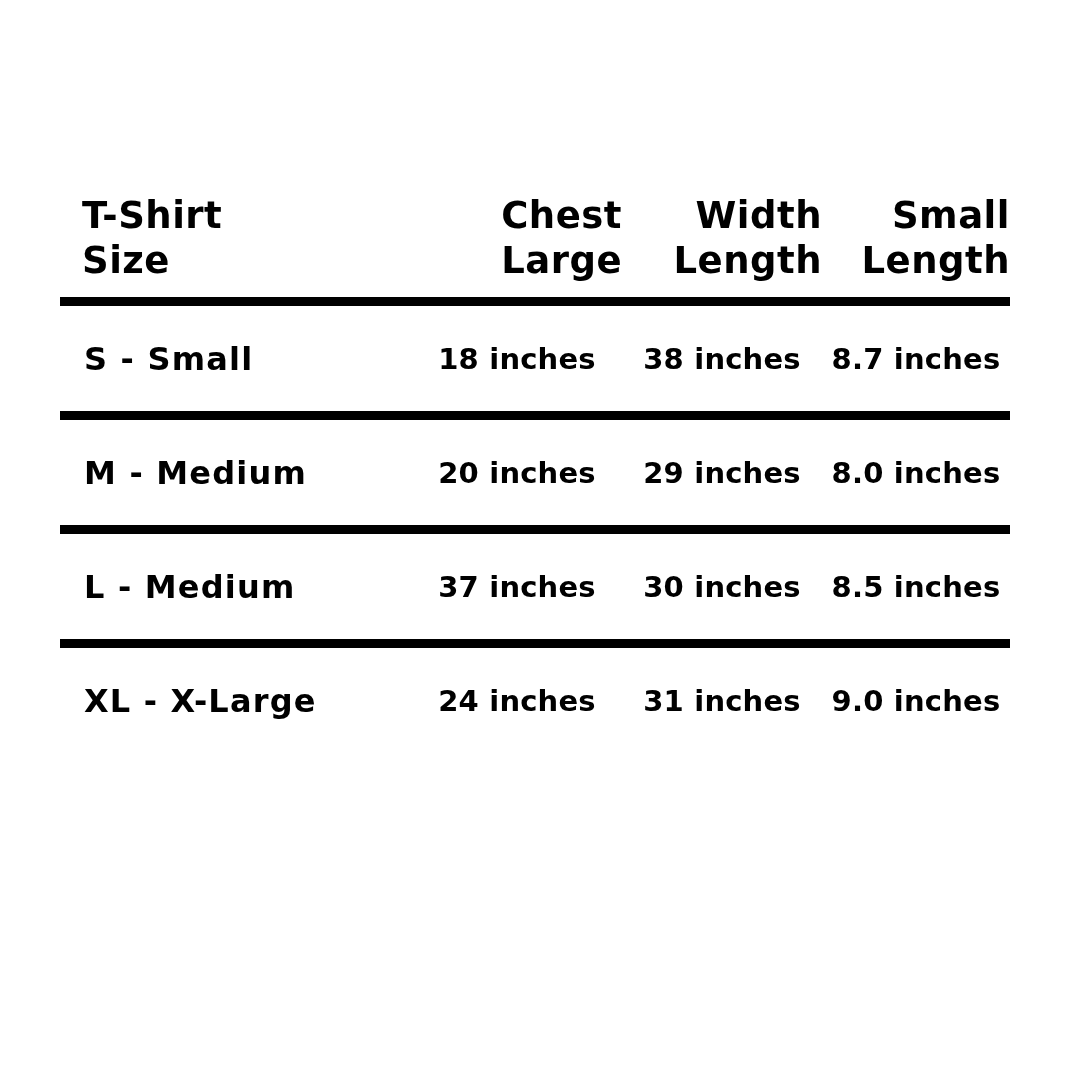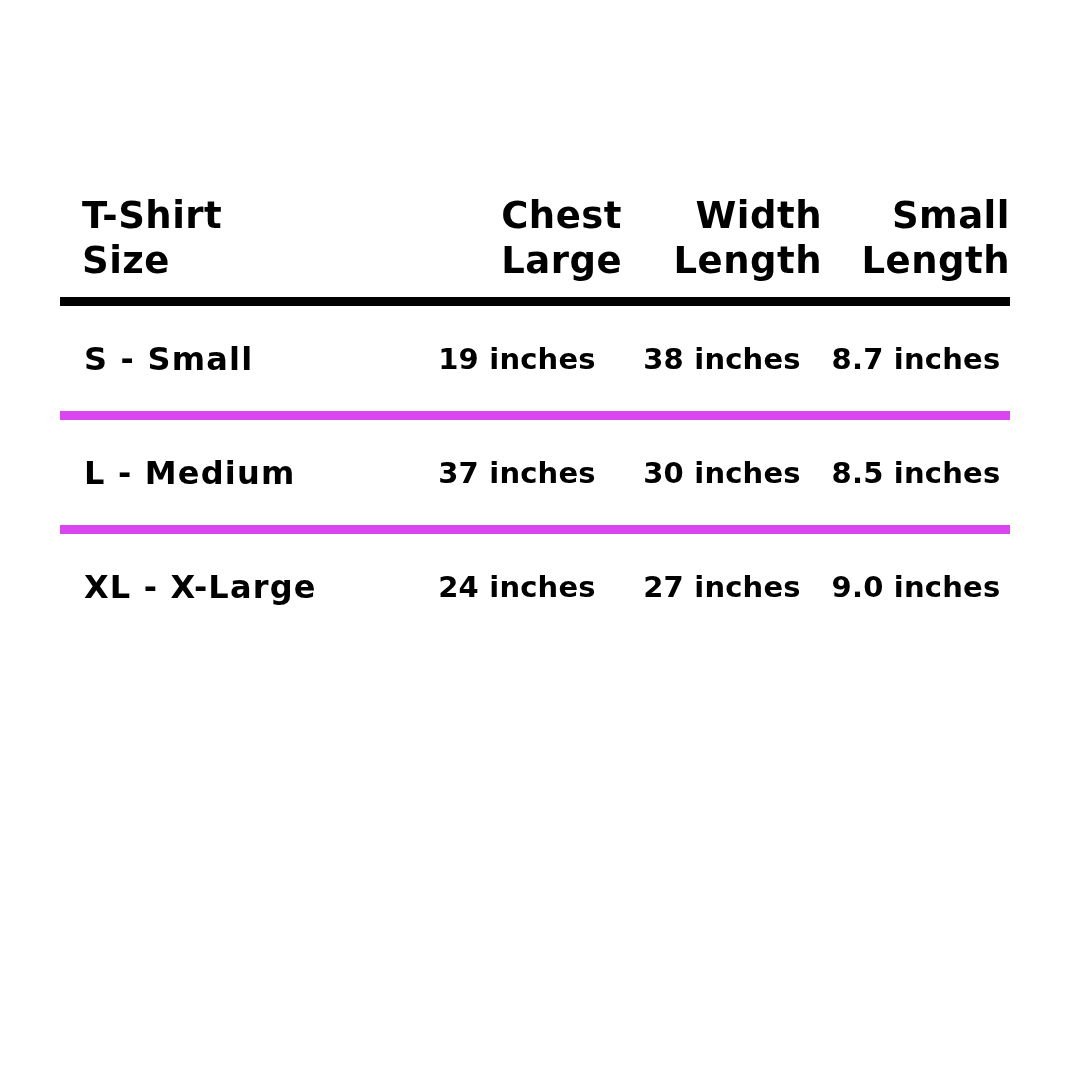--- a/index.html
+++ b/index.html
@@ -54,21 +54,21 @@
   .hdr-line {
     display: block;
     white-space: nowrap;
   }
 
   thead tr th {
     border-bottom: 9px solid #000000;
   }
 
   tbody td {
-    border-bottom: 9px solid #d946ef;
+    border-bottom: 9px solid #000000;
     height: 103px;
     vertical-align: middle;
     font-weight: 700;
   }
   tbody tr:last-child td {
     border-bottom: none;
   }
 
   td.cell-size {
     text-align: left;
@@ -110,32 +110,38 @@
         </th>
         <th class="h-center">
           <span class="hdr-line">Small</span>
           <span class="hdr-line">Length</span>
         </th>
       </tr>
     </thead>
     <tbody>
       <tr>
         <td class="cell-size">S - Small</td>
-        <td class="cell-num">19 inches</td>
+        <td class="cell-num">18 inches</td>
         <td class="cell-num">38 inches</td>
         <td class="cell-num">8.7 inches</td>
+      </tr>
+      <tr>
+        <td class="cell-size">M - Medium</td>
+        <td class="cell-num">20 inches</td>
+        <td class="cell-num">29 inches</td>
+        <td class="cell-num">8.0 inches</td>
       </tr>
       <tr>
         <td class="cell-size">L - Medium</td>
         <td class="cell-num">37 inches</td>
         <td class="cell-num">30 inches</td>
         <td class="cell-num">8.5 inches</td>
       </tr>
       <tr>
         <td class="cell-size">XL - X-Large</td>
         <td class="cell-num">24 inches</td>
-        <td class="cell-num">27 inches</td>
+        <td class="cell-num">31 inches</td>
         <td class="cell-num">9.0 inches</td>
       </tr>
     </tbody>
   </table>
 
 </div>
 
 </body></html>

